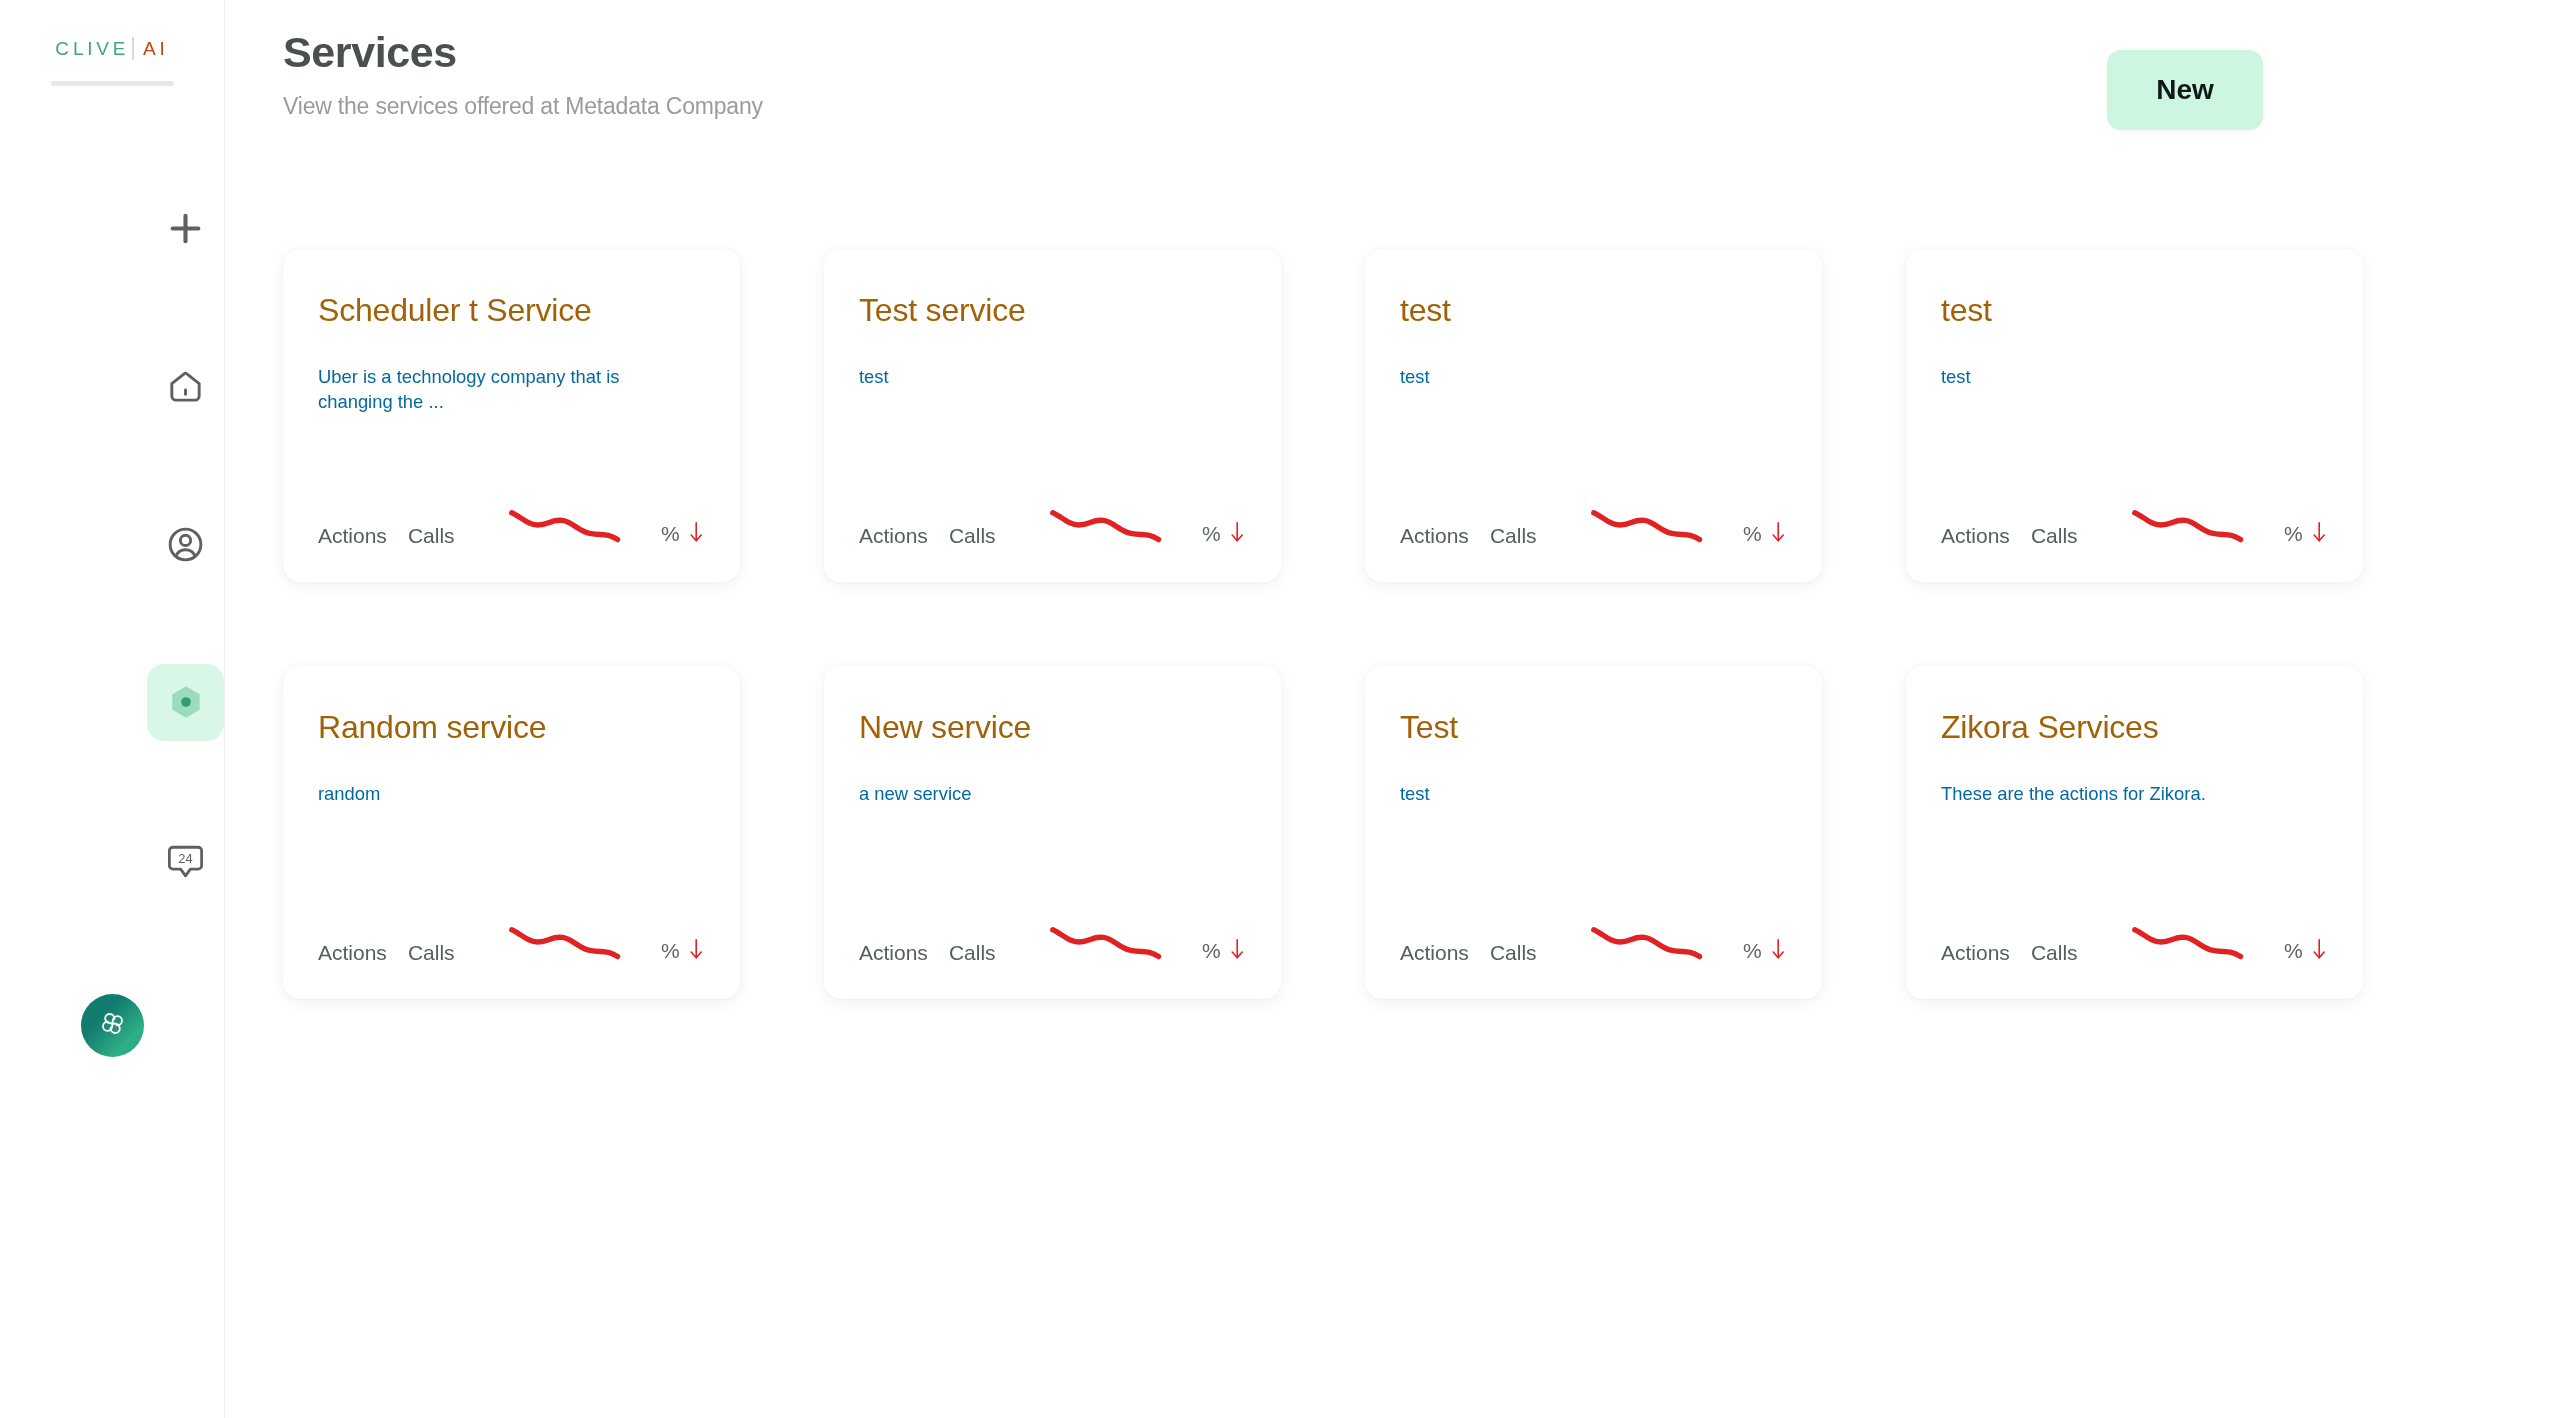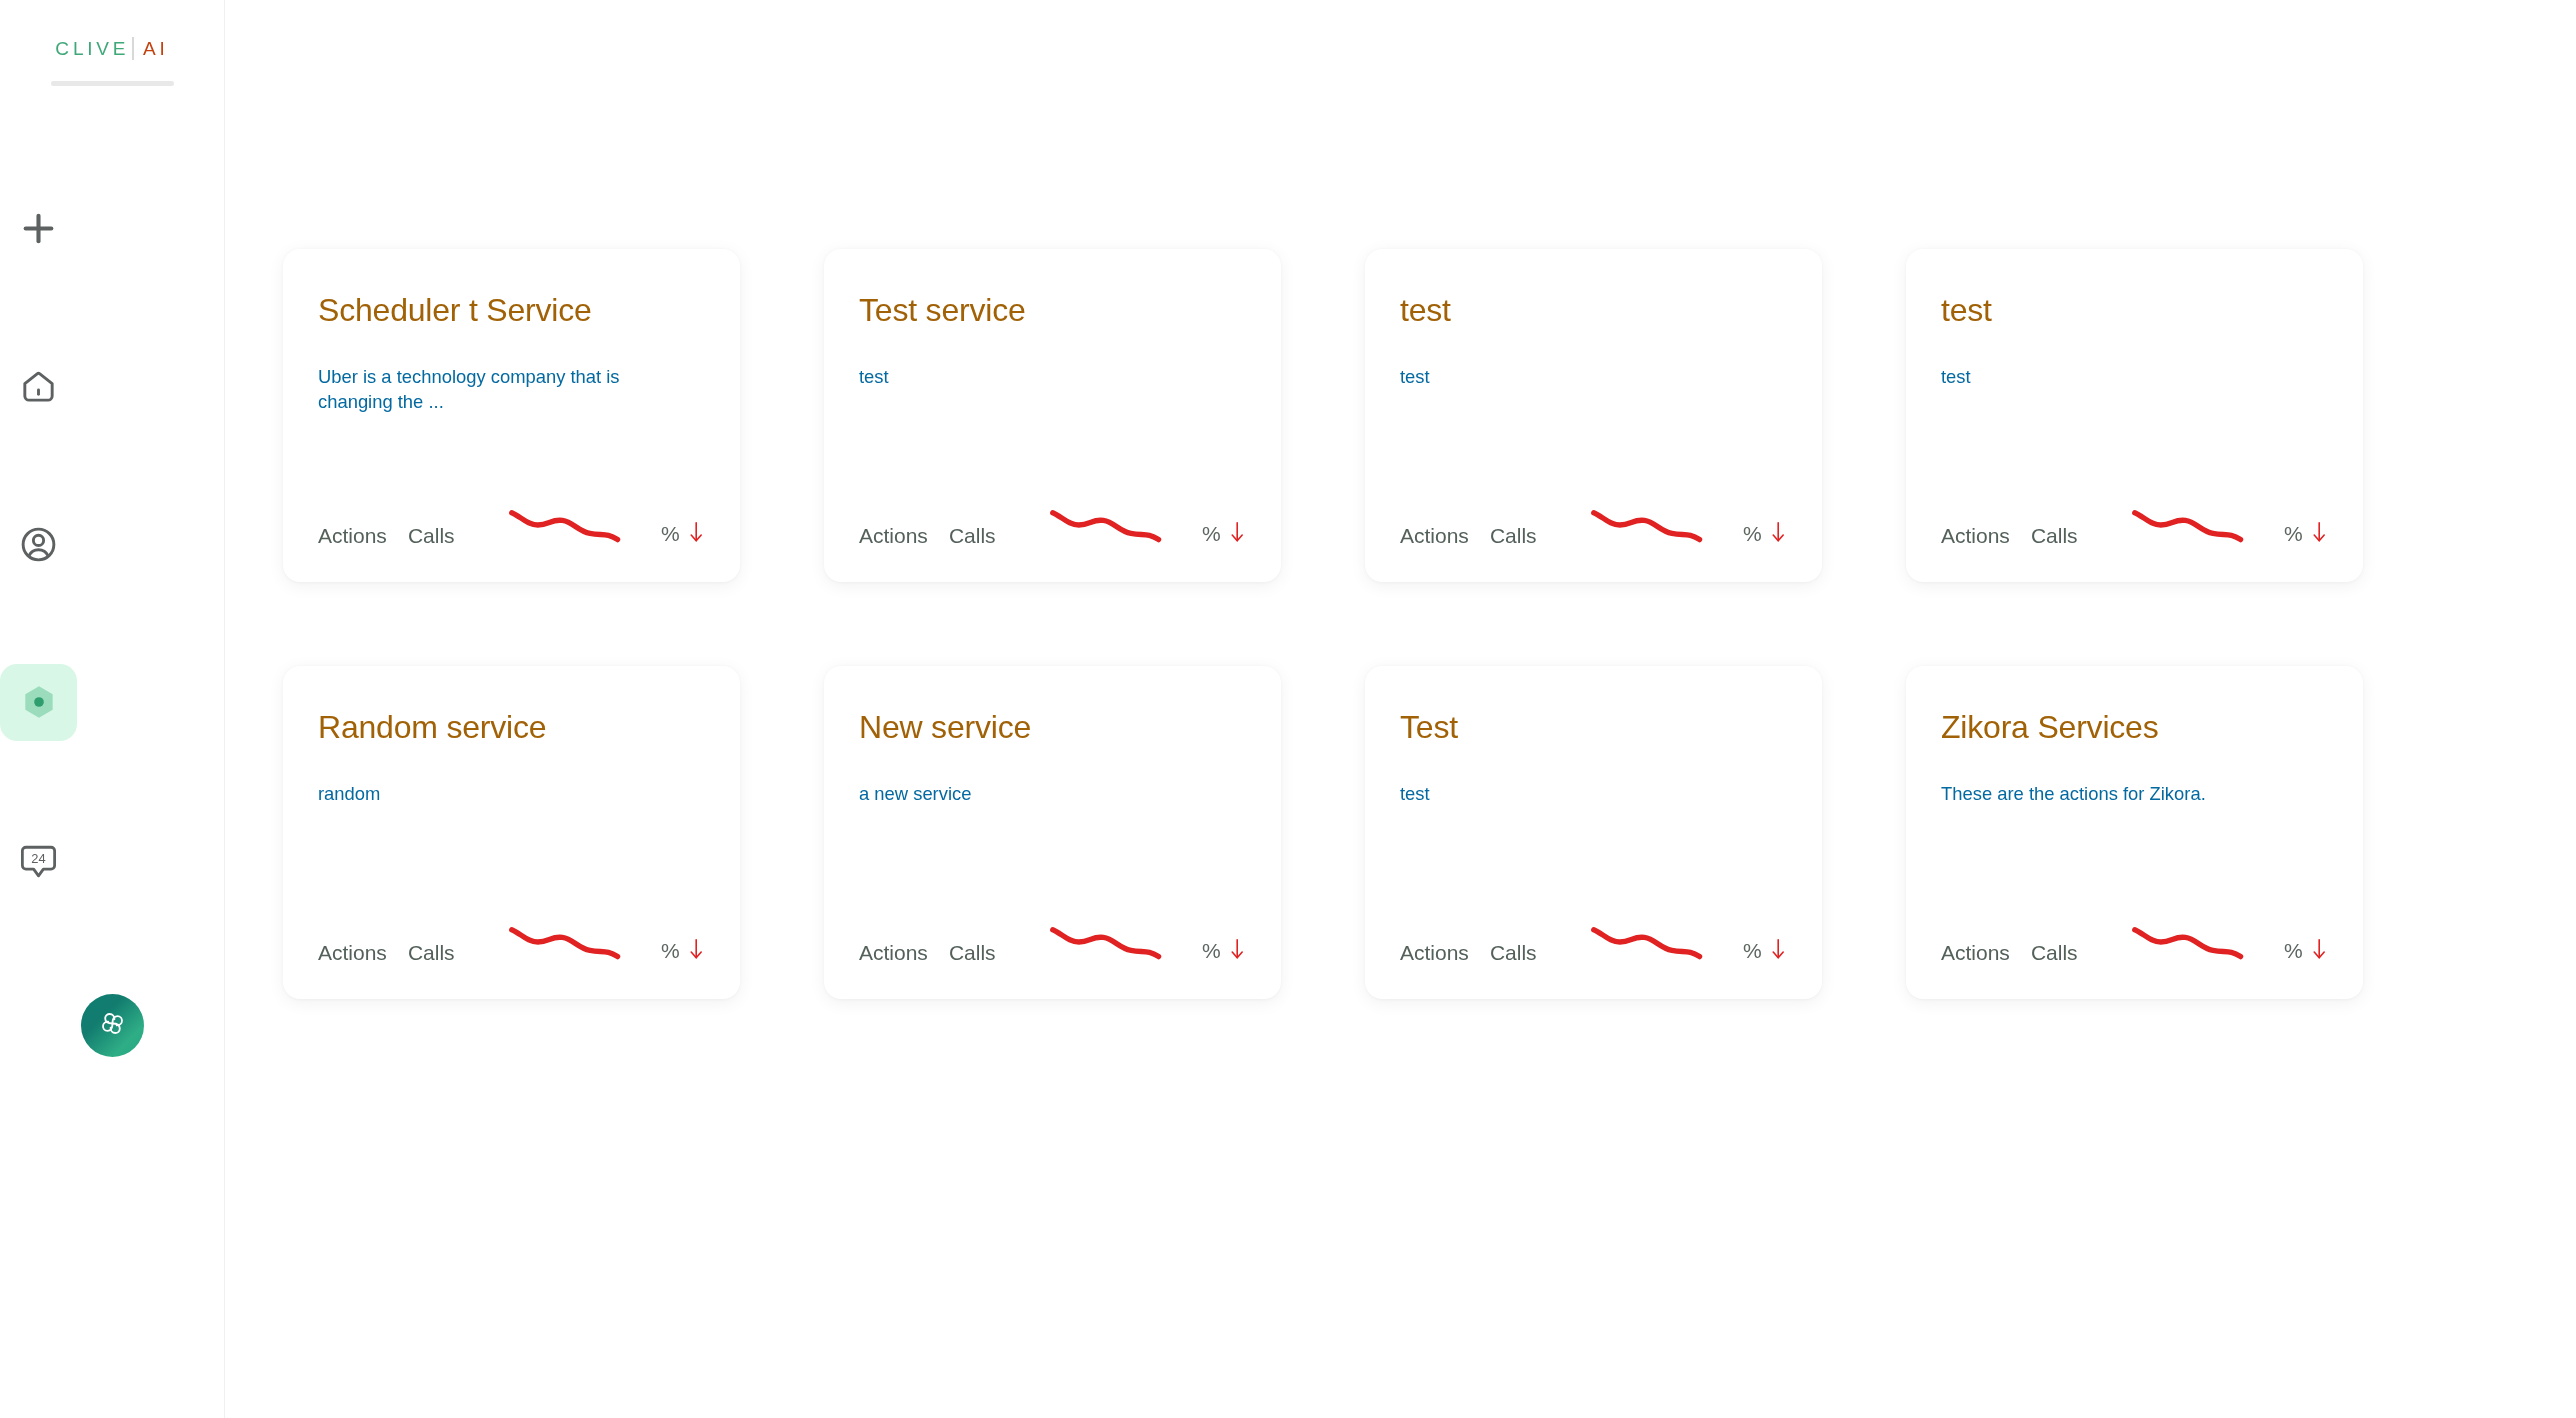--- a/index.html
+++ b/index.html
@@ -61,21 +61,21 @@
     width: 123px;
     height: 4.6px;
     border-radius: 2.3px;
     background: #e8e8e8;
   }
 
   .nav {
     margin-top: 104px;
     display: flex;
     flex-direction: column;
-    align-items: flex-start;
+    align-items: flex-end;
     gap: 0;
     width: 100%;
   }
   .nav-item {
     width: 77px;
     height: 77px;
     border-radius: 17px;
     display: flex;
     align-items: center;
     justify-content: center;
@@ -286,20 +286,27 @@
           <path d="M12 12 c0 3.2 -1.1 5 -3.4 5 c-2 0 -3.1 -1.5 -3.1 -3.1 c0 -2 1.6 -3.2 3.6 -3.2"></path>
           <path d="M12 12 c-3.2 0 -5 -1.1 -5 -3.4 c0 -2 1.5 -3.1 3.1 -3.1 c2 0 3.2 1.6 3.2 3.6"></path>
         </svg>
       </span>
     </div>
 
   </aside>
 
   <main class="main">
 
+    <div class="header">
+      <div>
+        <div class="page-title">Services</div>
+        <div class="page-subtitle">View the services offered at Metadata Company</div>
+      </div>
+      <button class="new-btn">New</button>
+    </div>
 
     <div class="cards-grid" id="cards-grid">
   <div class="card">
     <div class="card-title">Scheduler t Service</div>
     <div class="card-desc">Uber is a technology company that is changing the ...</div>
     <div class="card-footer">
       <span class="card-link actions">Actions</span>
       <span class="card-link calls">Calls</span>
       <span class="spark">
         <svg width="146" height="46" viewBox="0 0 190 60" fill="none">

